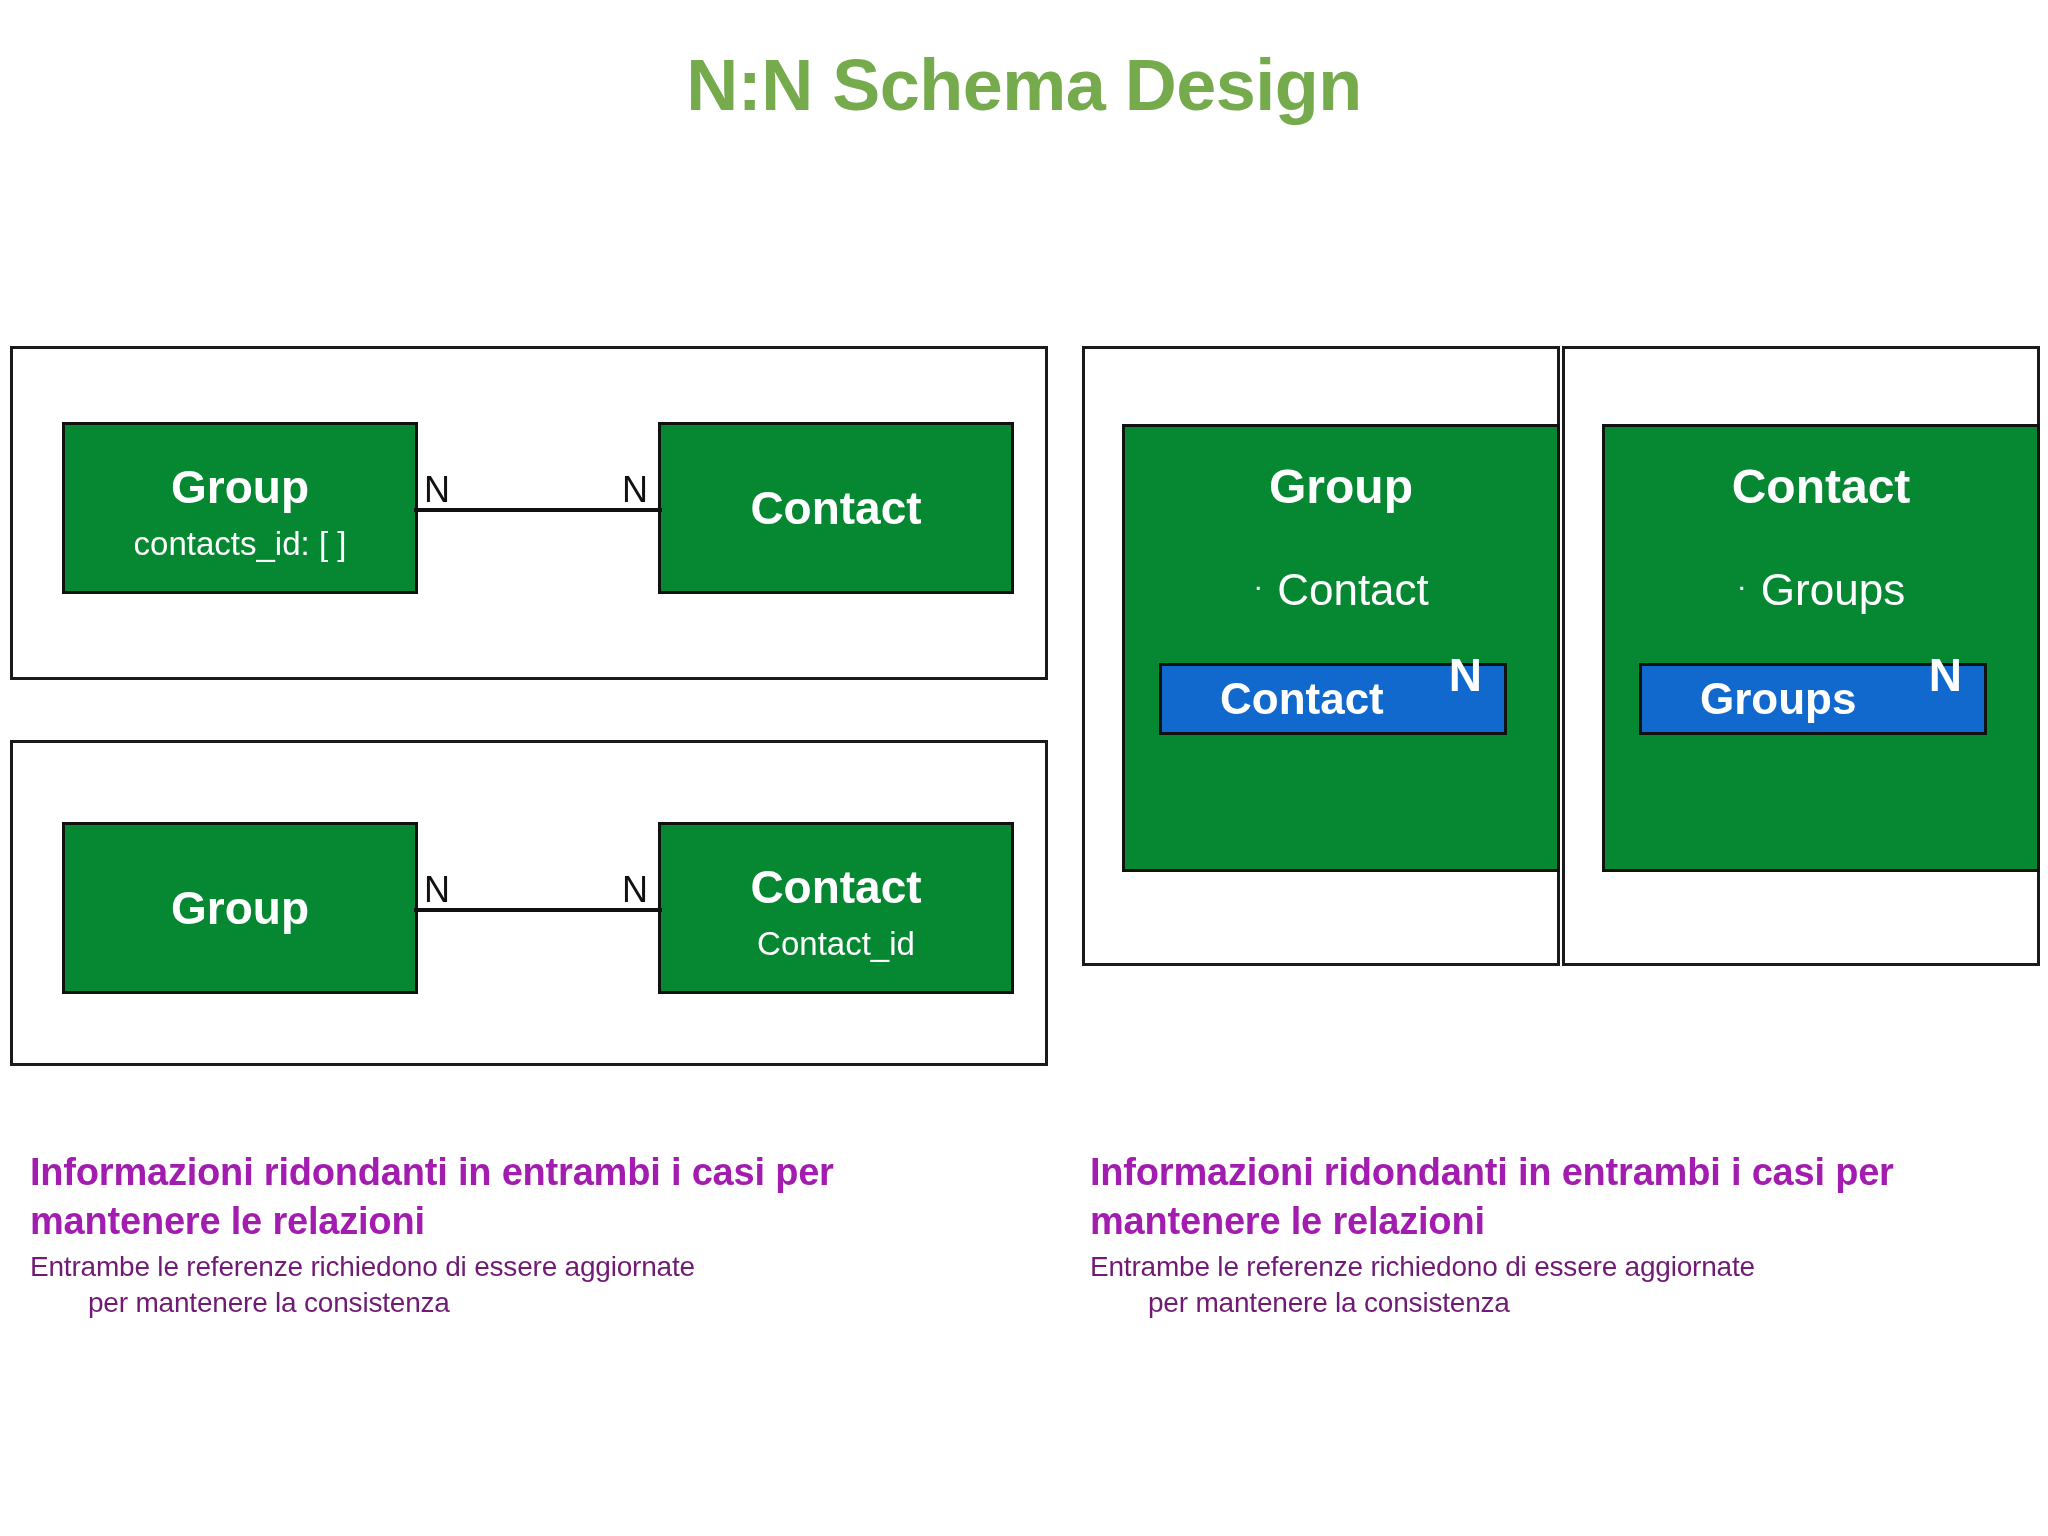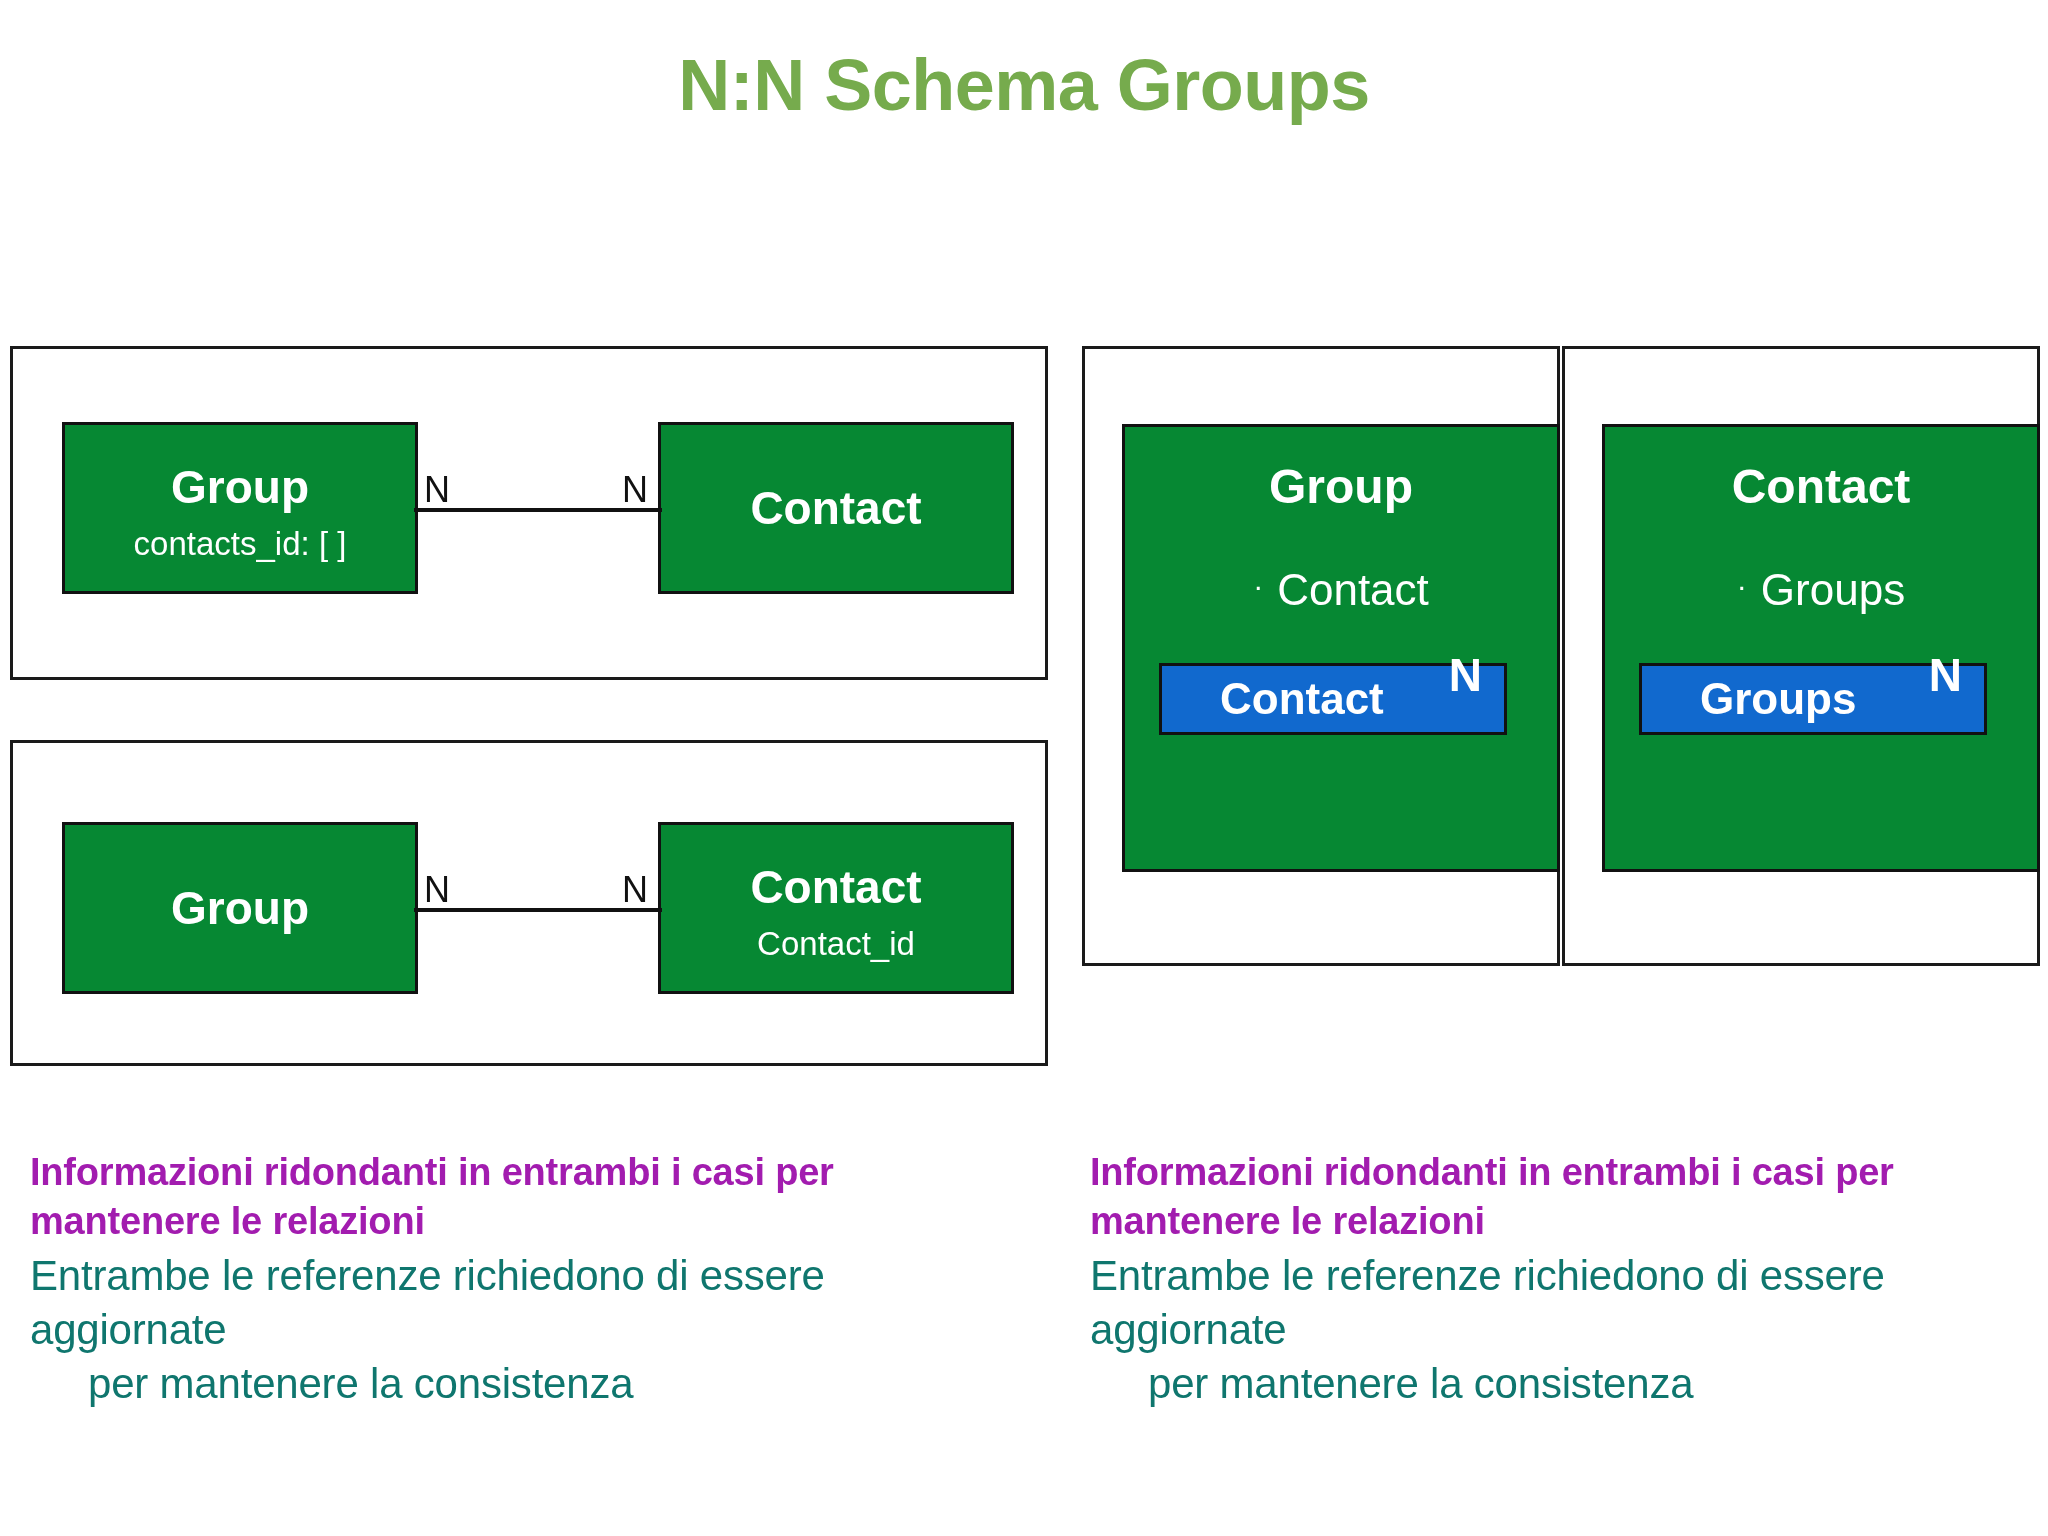--- a/index.html
+++ b/index.html
@@ -177,38 +177,38 @@
   .caption-right { left: 1090px; top: 1148px; }
 
   .caption-bold {
     font-size: 38px;
     font-weight: bold;
     color: #a21caf;
     line-height: 1.28;
     letter-spacing: -0.2px;
   }
   .caption-body {
-    font-size: 42px;
-    font-weight: normal;
-    color: #0f766e;
+    font-size: 28px;
+    font-weight: normal;
+    color: #701a75;
     line-height: 1.28;
     letter-spacing: -0.2px;
     margin-top: 4px;
   }
   .caption-indent {
     display: block;
     padding-left: 58px;
   }
 </style>
 </head>
 <body>
 
 <div class="slide">
 
-  <div class="slide-title">N:N Schema Groups</div>
+  <div class="slide-title">N:N Schema Design</div>
 
   <div class="panel panel-tl"></div>
 
   <div class="entity e-a-group has-sub">
     <div class="entity-title">Group</div>
     <div class="entity-sub">contacts_id: [ ]</div>
   </div>
 
   <div class="entity e-a-contact">
     <div class="entity-title">Contact</div>

